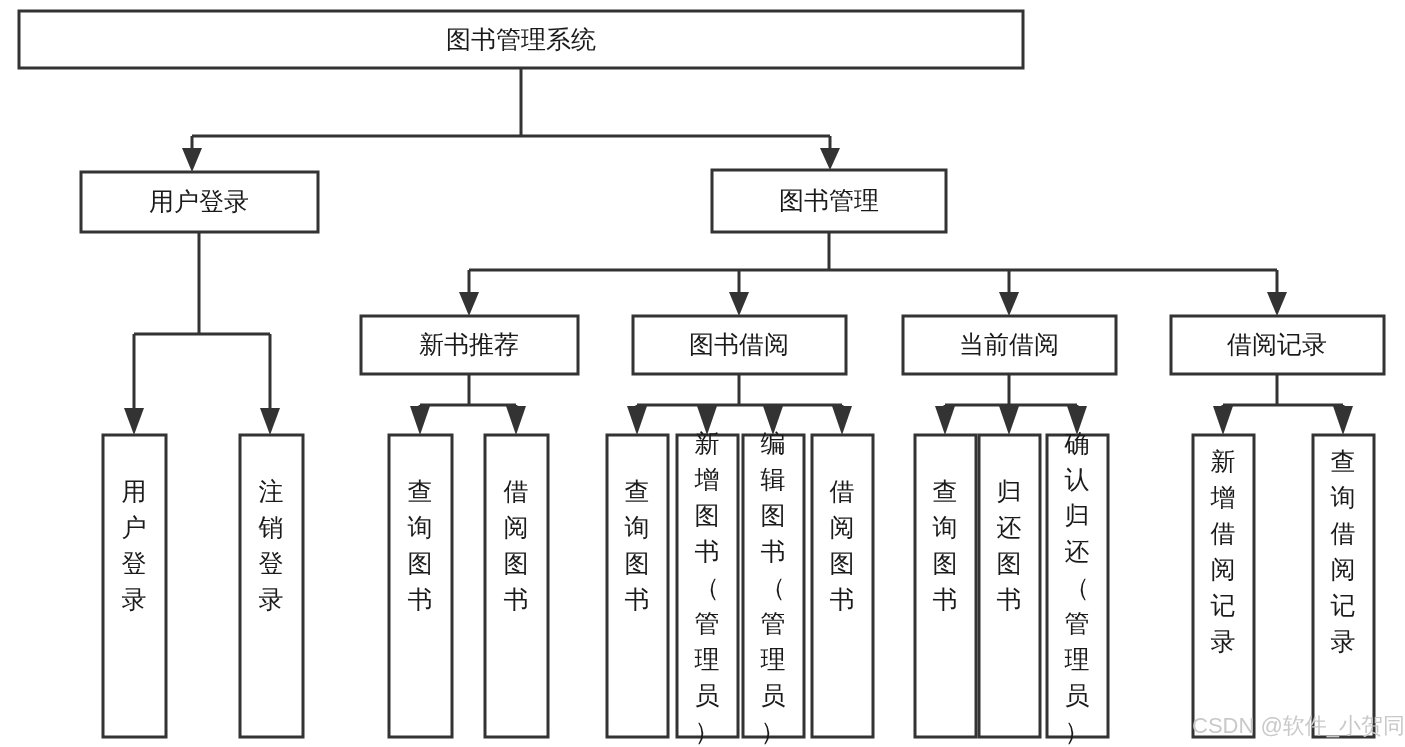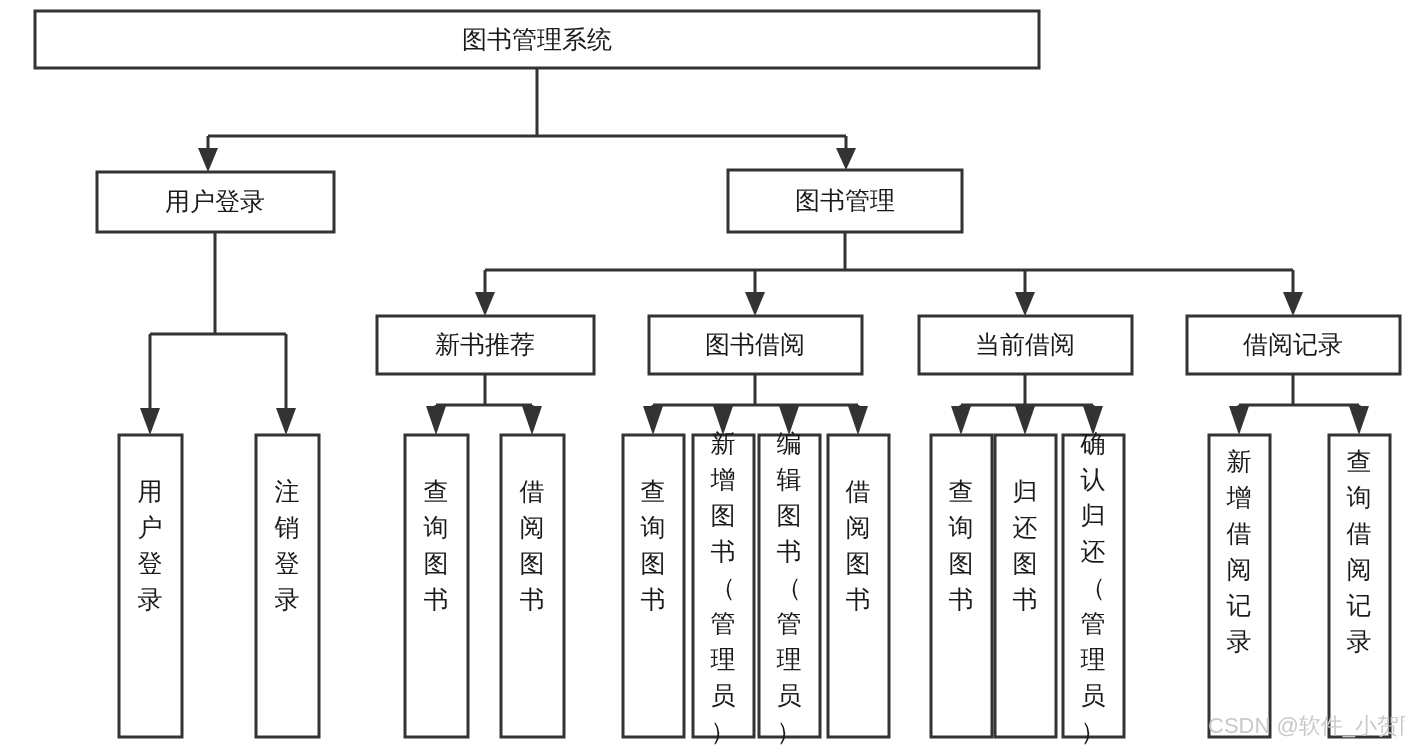--- a/index.html
+++ b/index.html
@@ -9,21 +9,21 @@
   }
   body {
     width: 1405px;
     height: 747px;
     font-family: "Liberation Sans", "DejaVu Sans", sans-serif;
     overflow: hidden;
     position: relative;
   }
   #diagram-root {
     position: absolute;
-    left: 16px;
+    left: 0;
     top: 0;
     width: 1200px;
     height: 747px;
   }
   svg#tree-svg {
     display: block;
     width: 1405px;
     height: 747px;
   }
   .node-rect {

